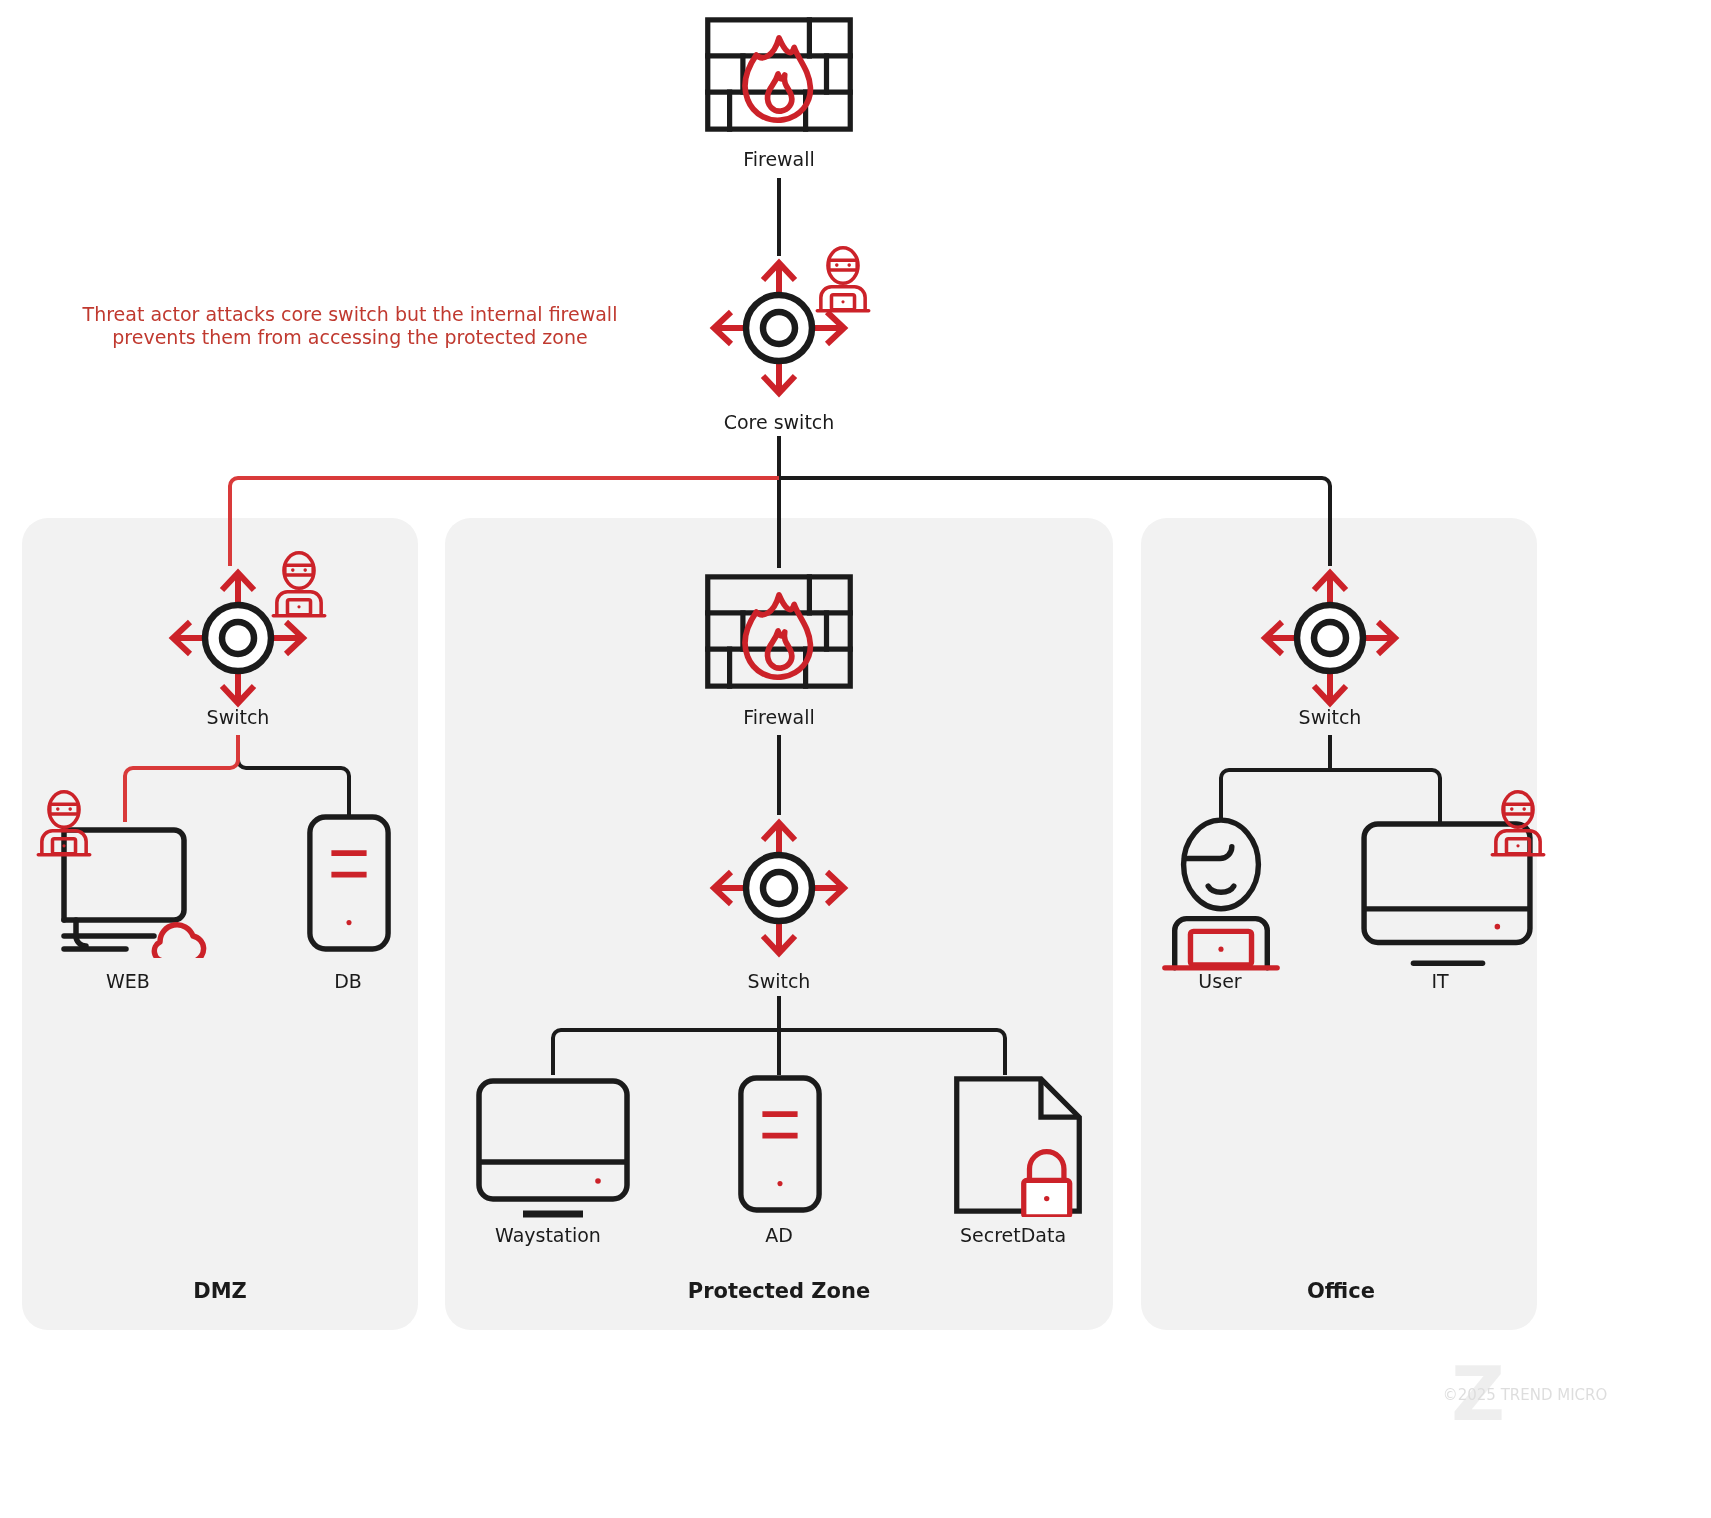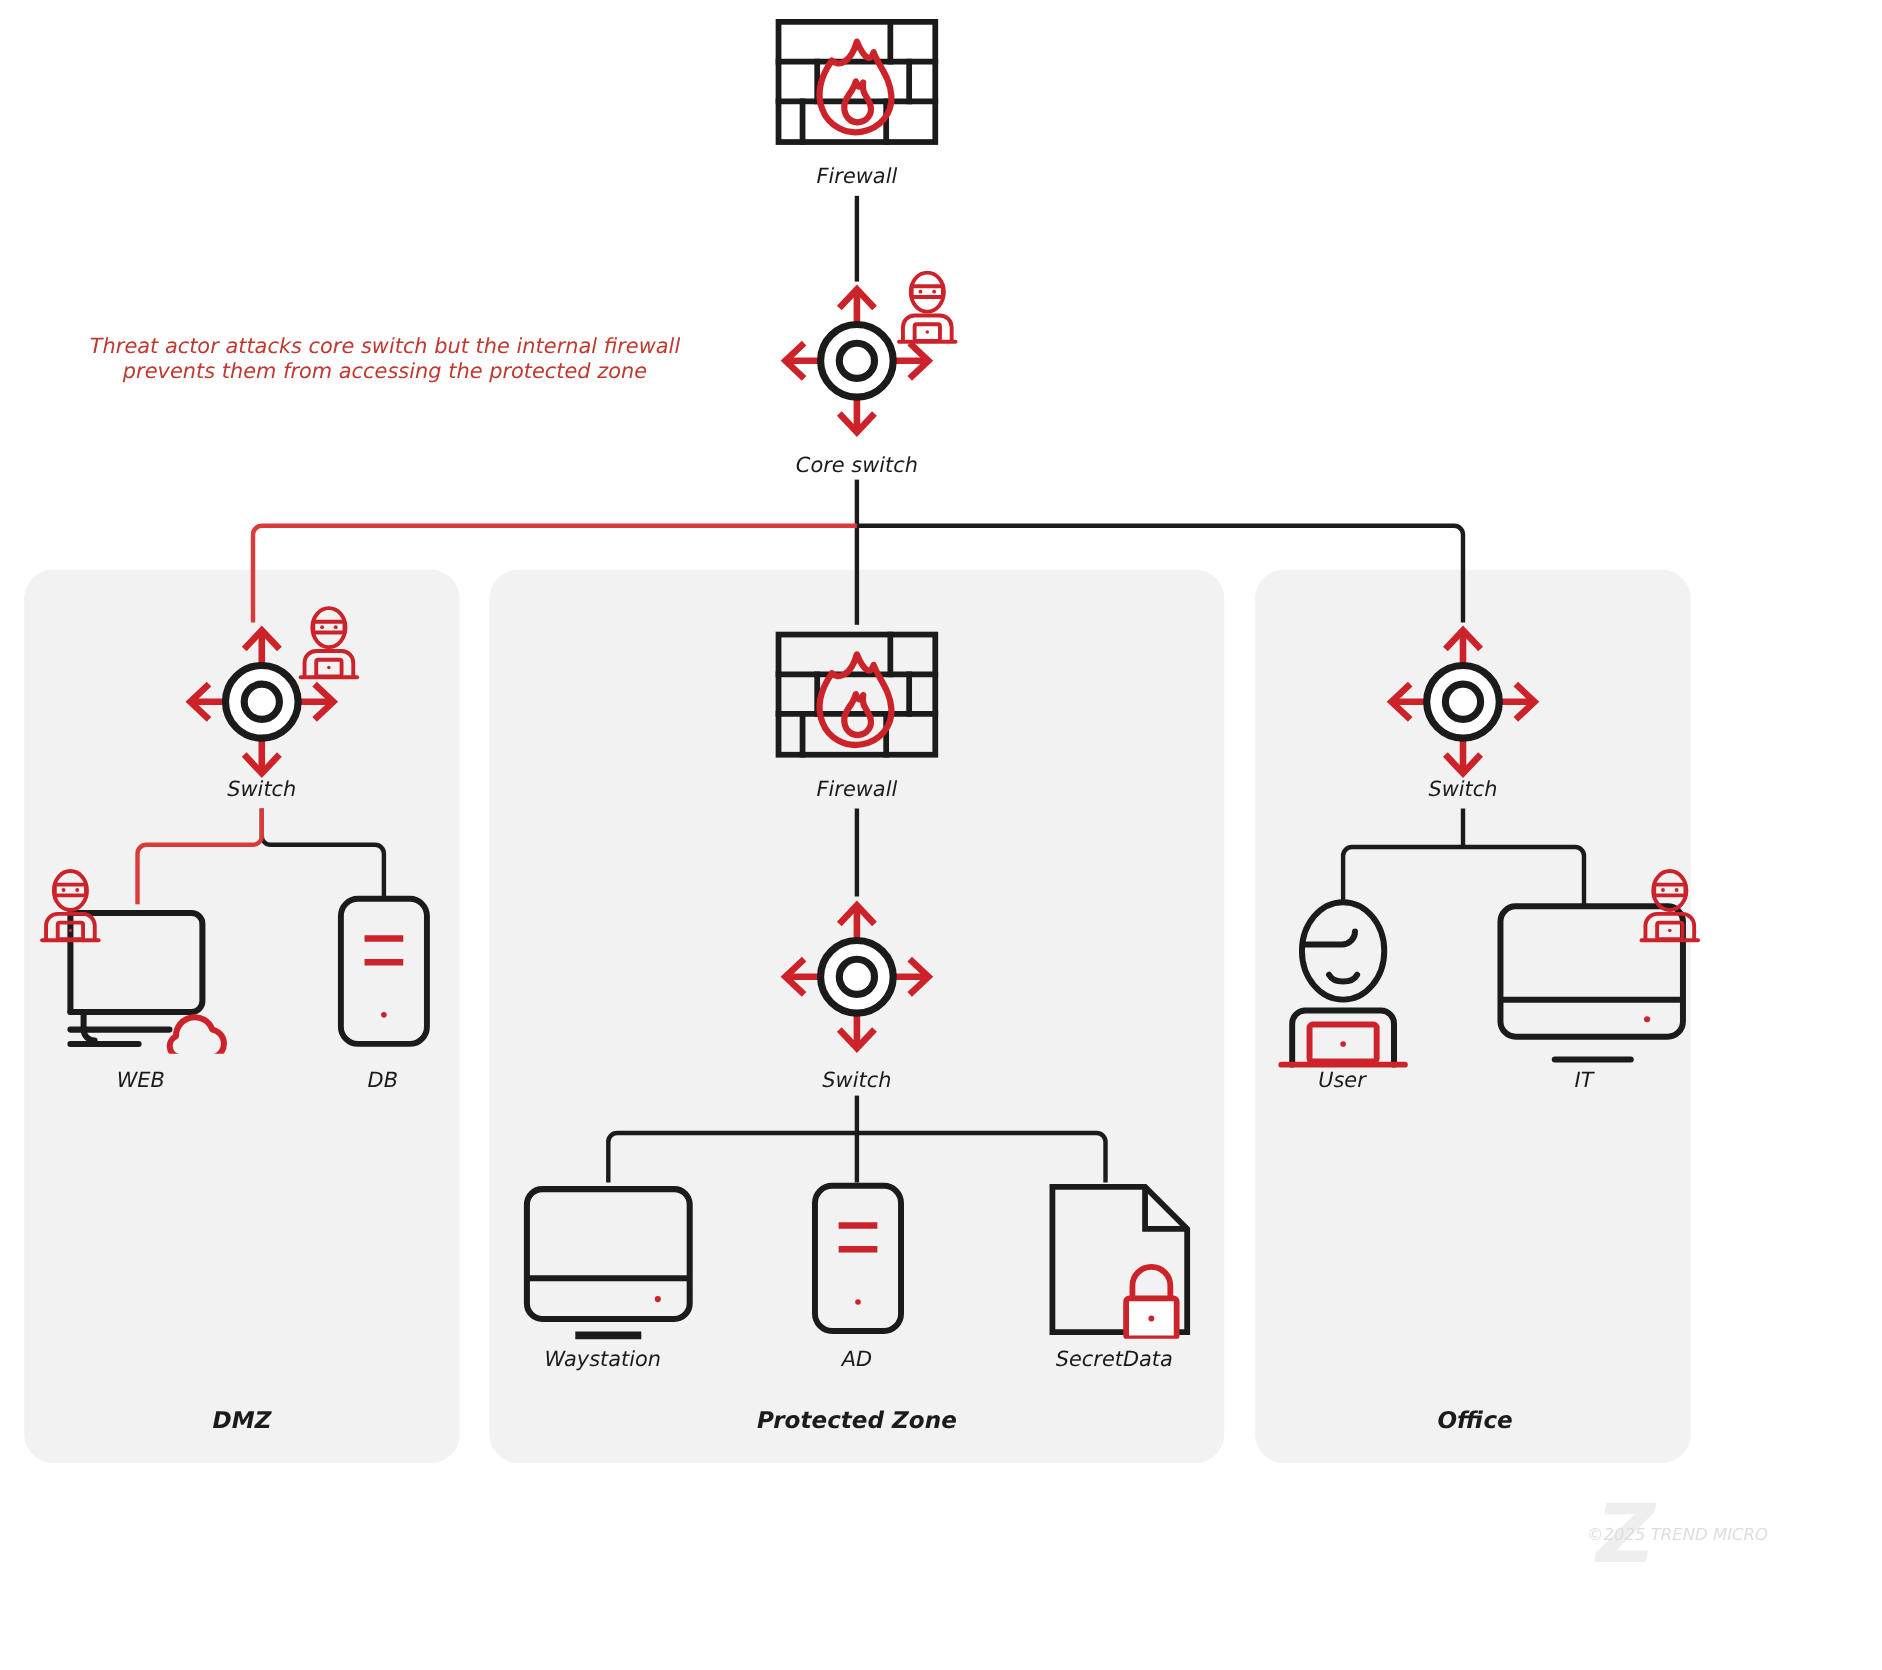--- a/index.html
+++ b/index.html
@@ -1,19 +1,19 @@
 <!DOCTYPE html>
 <html><head>
 <meta charset="utf-8">
 <style>
   html,body{margin:0;padding:0;background:#ffffff;}
   body{width:1711px;height:1518px;position:relative;
        font-family:"DejaVu Sans","Liberation Sans",sans-serif;
        overflow:hidden;}
-  #stage{position:absolute;left:0;top:0;width:1439px;height:1518px;font-style:italic;}
+  #stage{position:absolute;left:0;top:0;width:1439px;height:1518px;}
   svg#diagram{position:absolute;left:0;top:0;width:1711px;height:1518px;display:block;}
   .zone-label{font-weight:bold;font-size:21px;fill:#1b1b1b;}
   .node-label{font-size:19px;fill:#1b1b1b;}
   .annot{font-size:19px;fill:#c0392f;}
   .wm{font-size:15px;fill:#d8d8d8;}
   .wmbig{font-size:74px;fill:#ececec;font-weight:bold;}
 </style>
 </head>
 <body>
 

